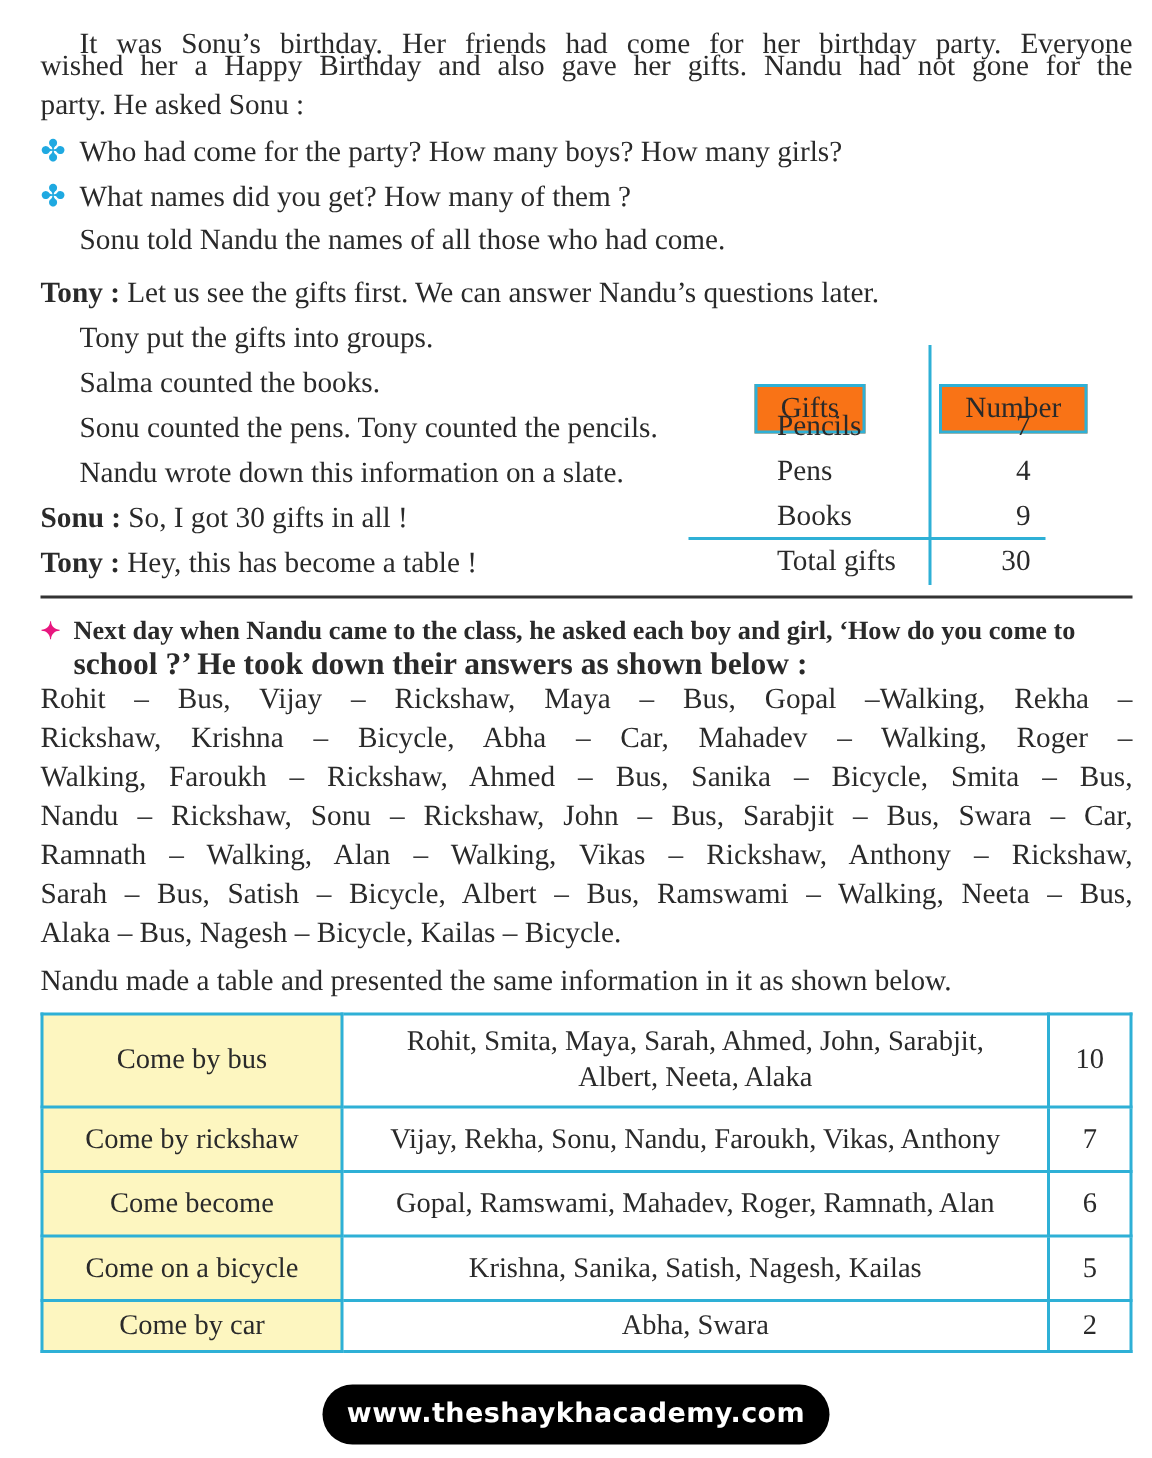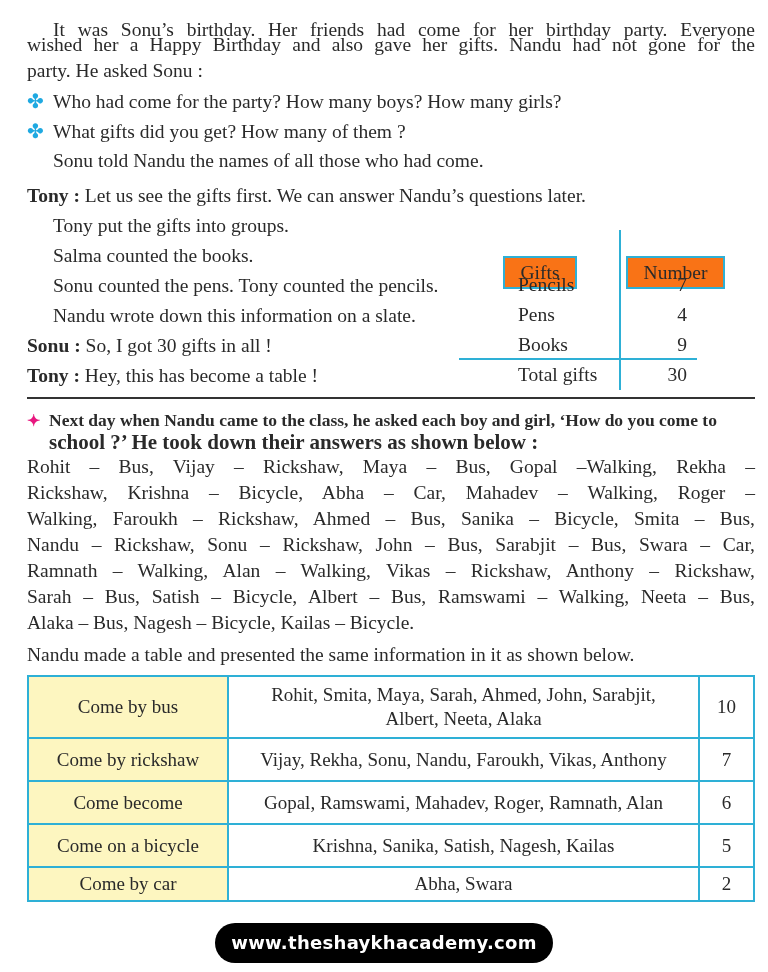--- a/index.html
+++ b/index.html
@@ -54,21 +54,21 @@
 <div class="page">
 
   <div class="line" style="left:53px; top:18px; width:702px; text-align:justify; text-align-last:justify;">It was Sonu’s birthday. Her friends had come for her birthday party. Everyone</div>
   <div class="line" style="left:27px; top:33px; width:728px; text-align:justify; text-align-last:justify;">wished her a Happy Birthday and also gave her gifts. Nandu had not gone for the</div>
   <div class="line" style="left:27px; top:59px;">party. He asked Sonu :</div>
 
   <div class="line" style="left:27px; top:89px;">
     <span class="blue-bullet">✤</span><span>Who had come for the party? How many boys? How many girls?</span>
   </div>
   <div class="line" style="left:27px; top:119px;">
-    <span class="blue-bullet">✤</span><span>What gifts did you get? How many of them ?</span>
+    <span class="blue-bullet">✤</span><span>What names did you get? How many of them ?</span>
   </div>
   <div class="line" style="left:53px; top:149px;">Sonu told Nandu the names of all those who had come.</div>
 
   <div class="line" style="left:27px; top:184px;">
     <span class="bold">Tony  :</span><span> Let us see the gifts first. We can answer Nandu’s questions later.</span>
   </div>
   <div class="line" style="left:53px; top:214px;">Tony put the gifts into groups.</div>
   <div class="line" style="left:53px; top:244px;">Salma counted the books.</div>
   <div class="line" style="left:53px; top:274px;">Sonu counted the pens. Tony counted the pencils.</div>
   <div class="line" style="left:53px; top:304px;">Nandu wrote down this information on a slate.</div>

